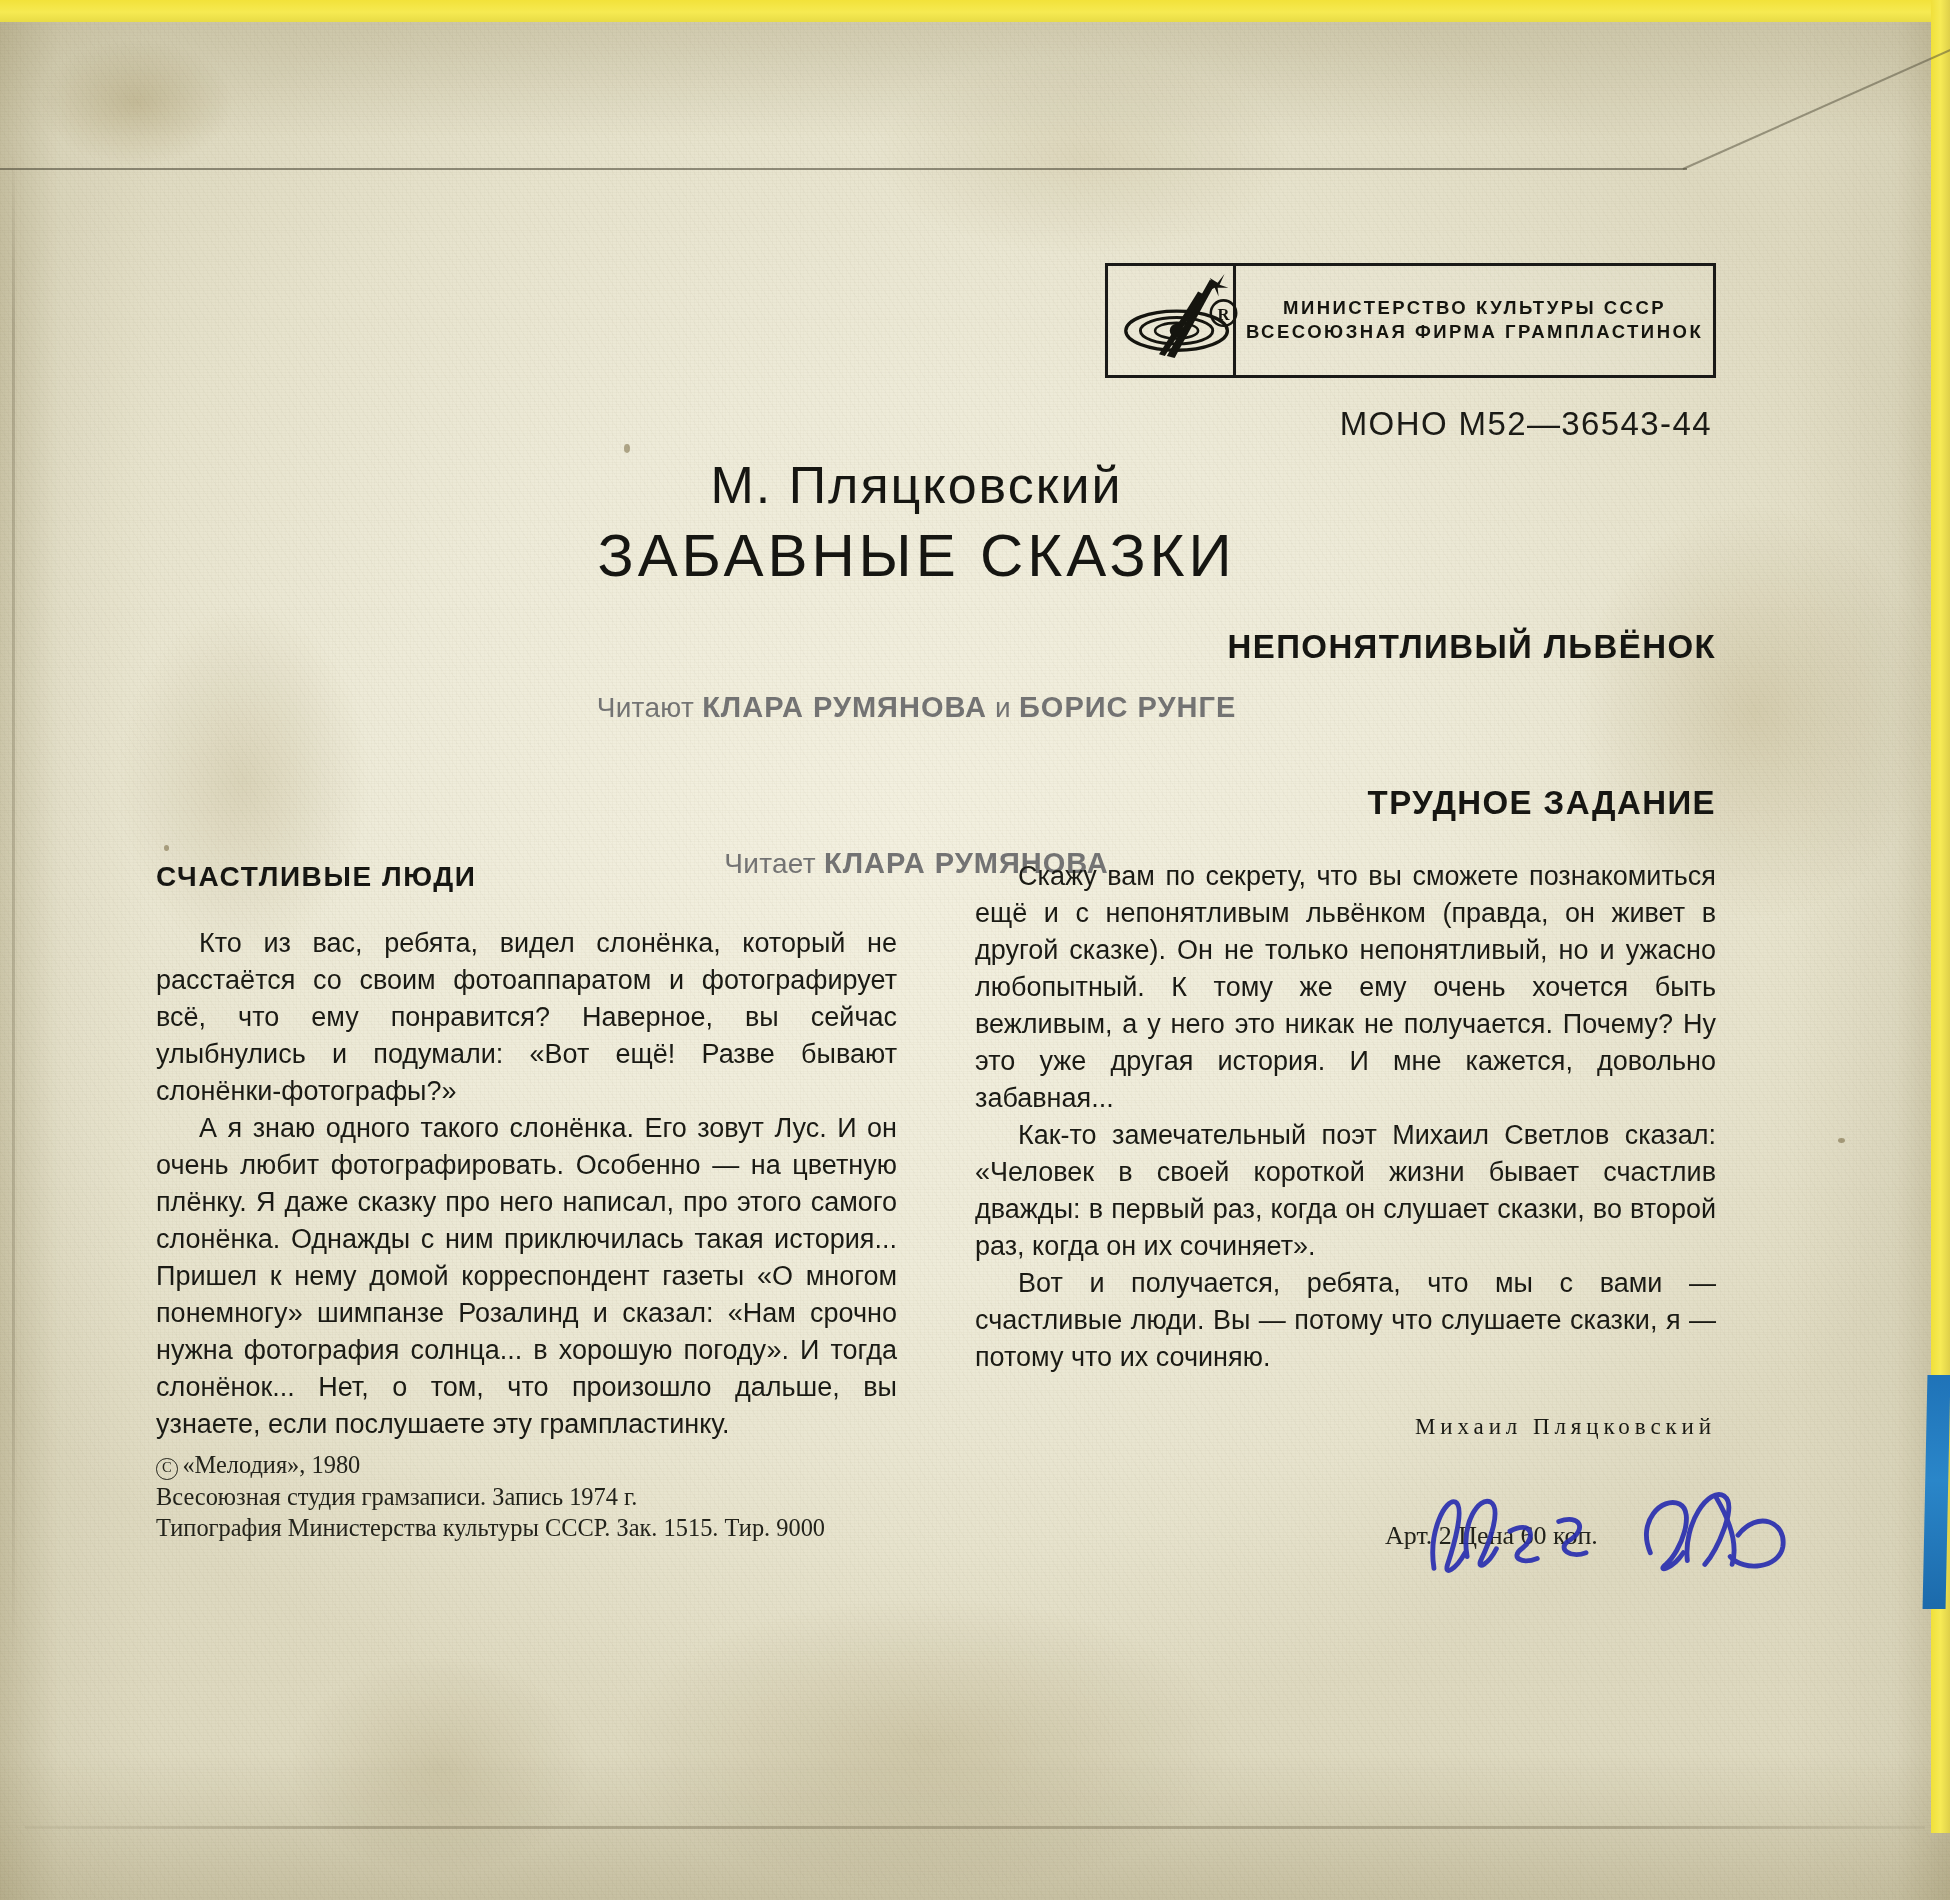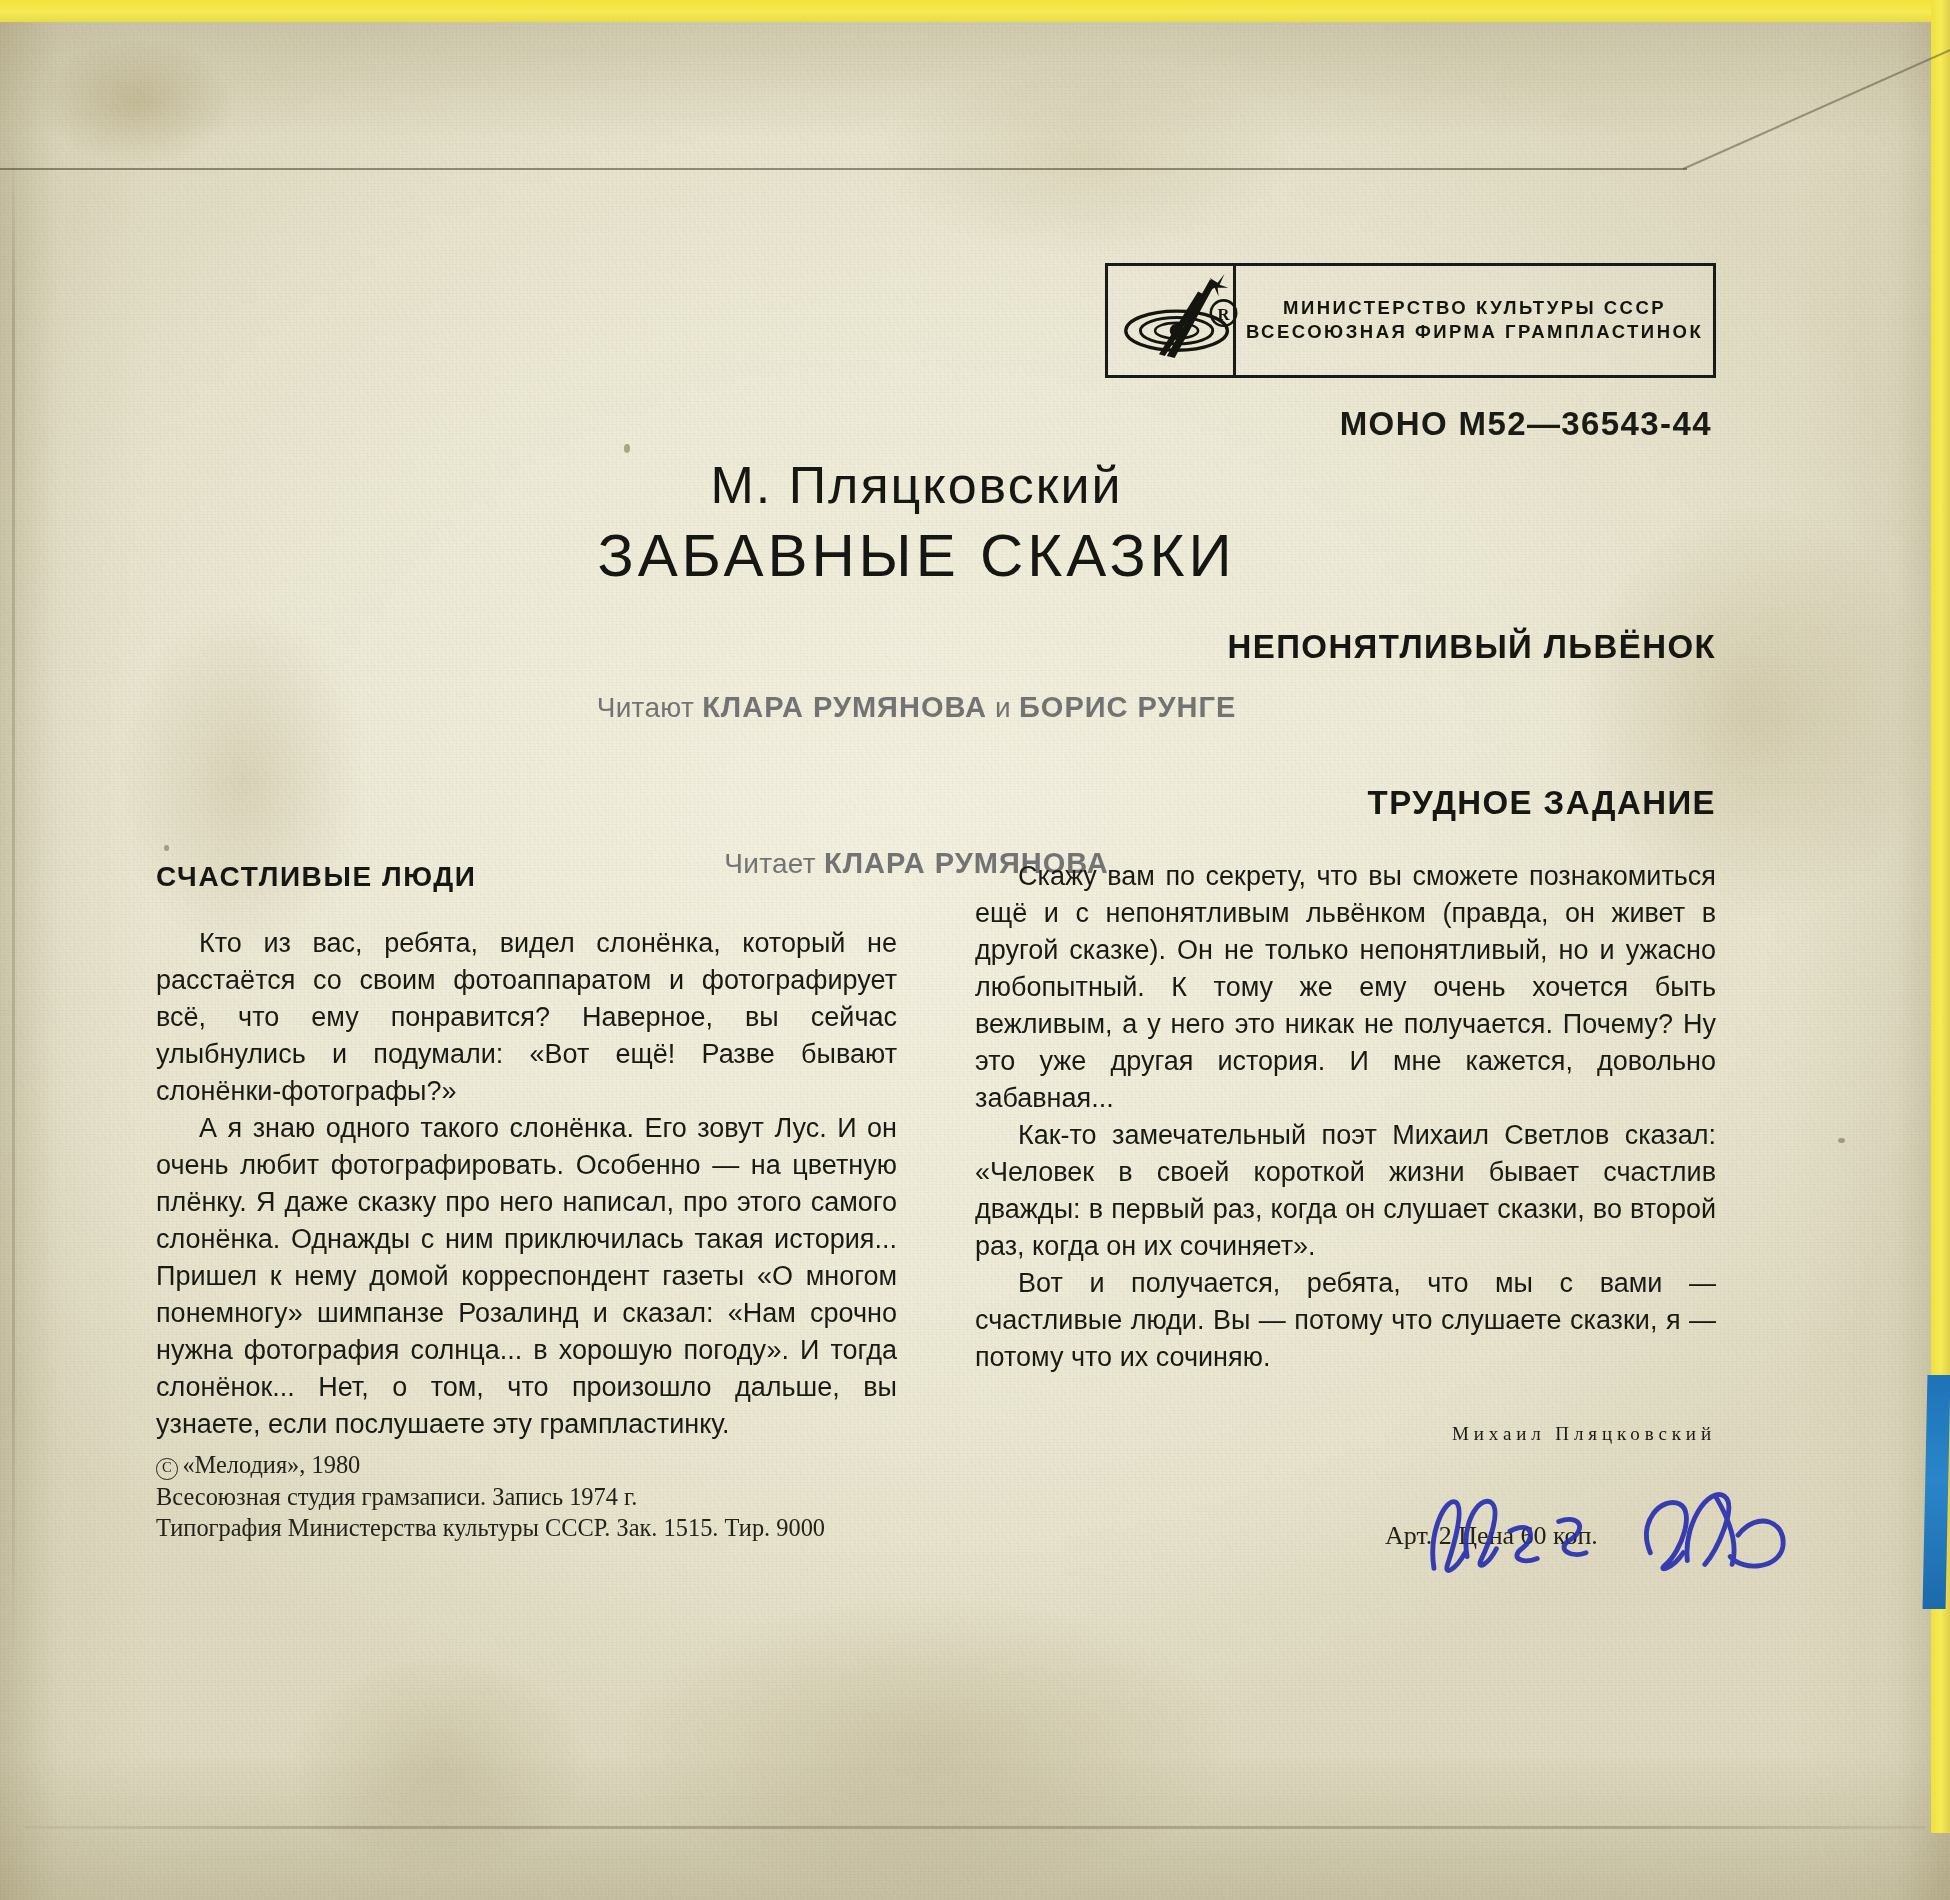--- a/index.html
+++ b/index.html
@@ -141,21 +141,21 @@
     line-height: 0.92;
     color: #15150f;
     white-space: nowrap;
   }
   .catalog-no {
     position: absolute;
     left: 1107px; top: 405px;
     width: 605px;
     text-align: right;
     font-size: 33px;
-    font-weight: 700;
+    font-weight: 400;
     letter-spacing: 1.4px;
     color: #1b1b16;
     white-space: nowrap;
   }
 
   
   .title-area { position: absolute; left: 117px; top: 458px; width: 1599px; text-align: center; }
   .author-line {
     font-size: 52px;
     font-weight: 400;
@@ -208,24 +208,24 @@
   .essay-heading {
     font-size: 28px;
     font-weight: 700;
     letter-spacing: 1.6px;
     margin-bottom: 29px;
     color: #161612;
     text-align: left;
   }
   .col p { margin: 0; text-indent: 43px; }
   .signature {
-    margin-top: 45px;
+    margin-top: 35px;
     text-align: right;
     font-family: "Liberation Serif", serif;
-    font-size: 19px;
+    font-size: 23px;
     letter-spacing: 4.9px;
     color: #1a1a14;
     text-indent: 0;
   }
 
   
   .colophon {
     position: absolute;
     left: 156px; top: 1449px;
     font-family: "Liberation Serif", serif;

